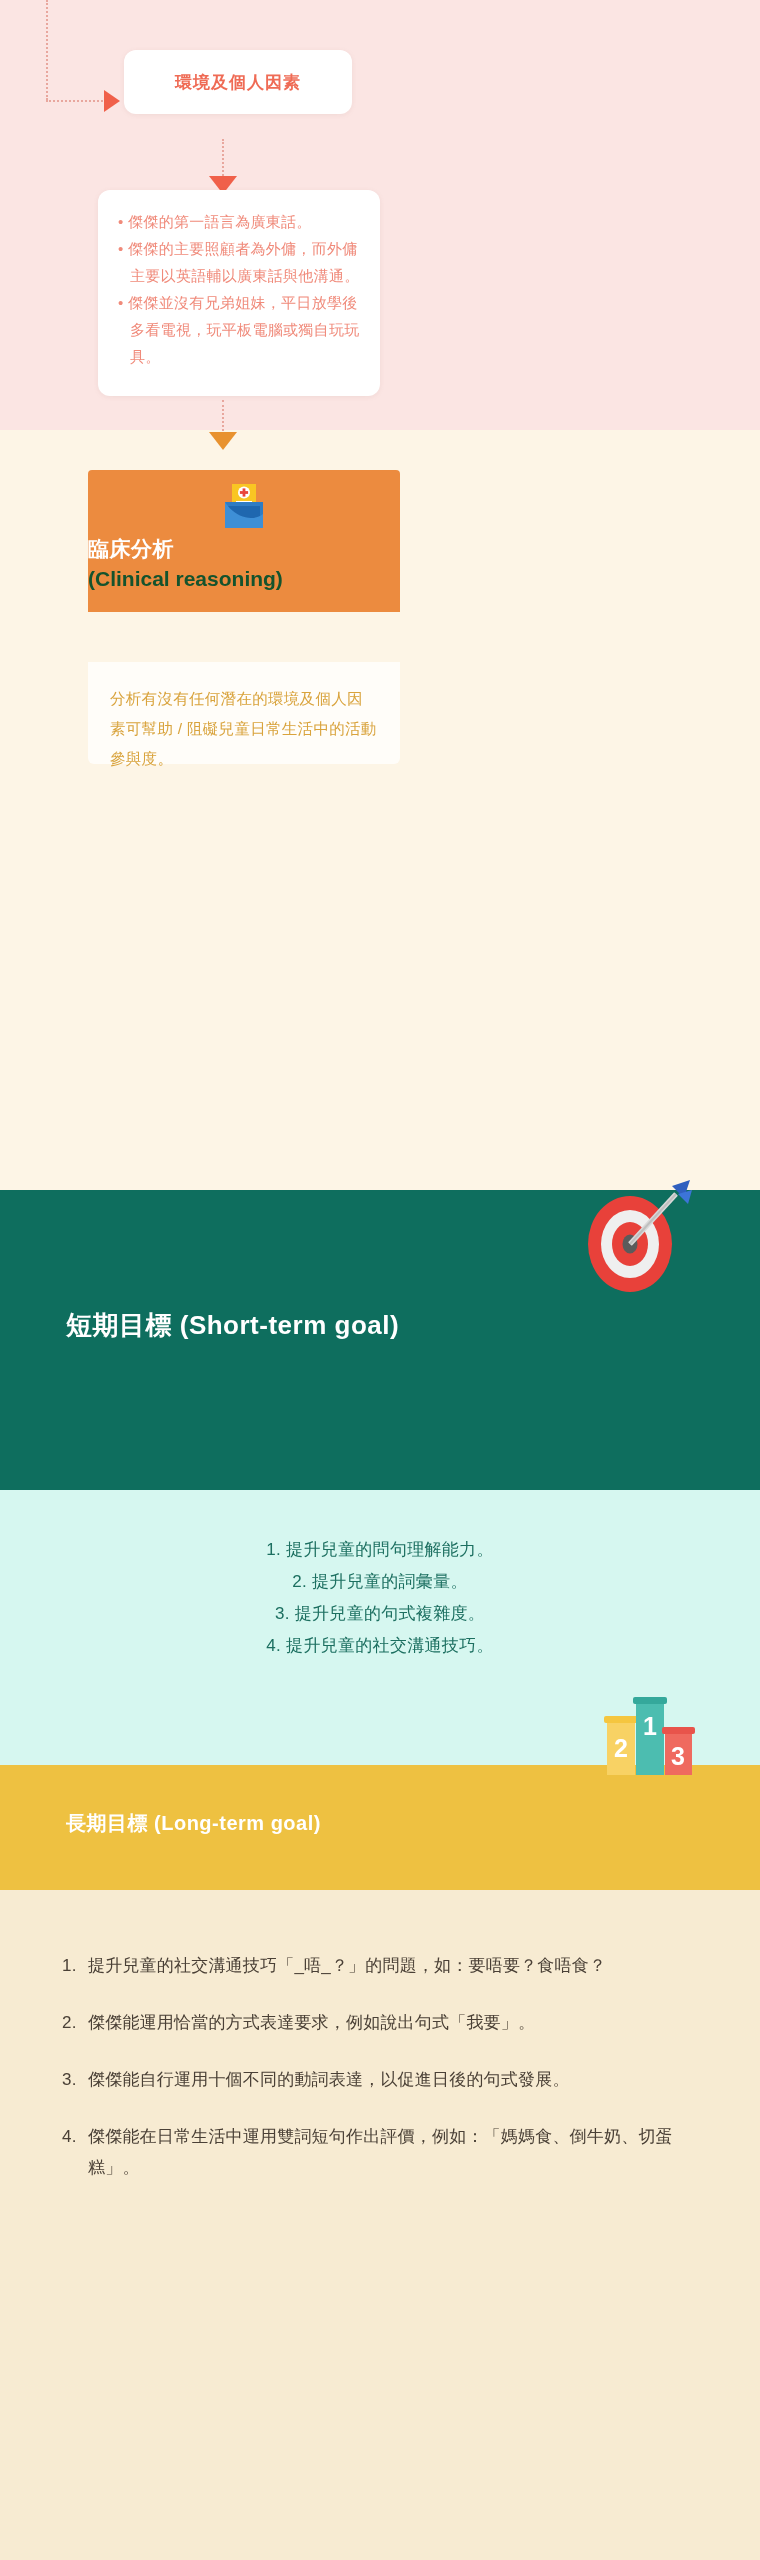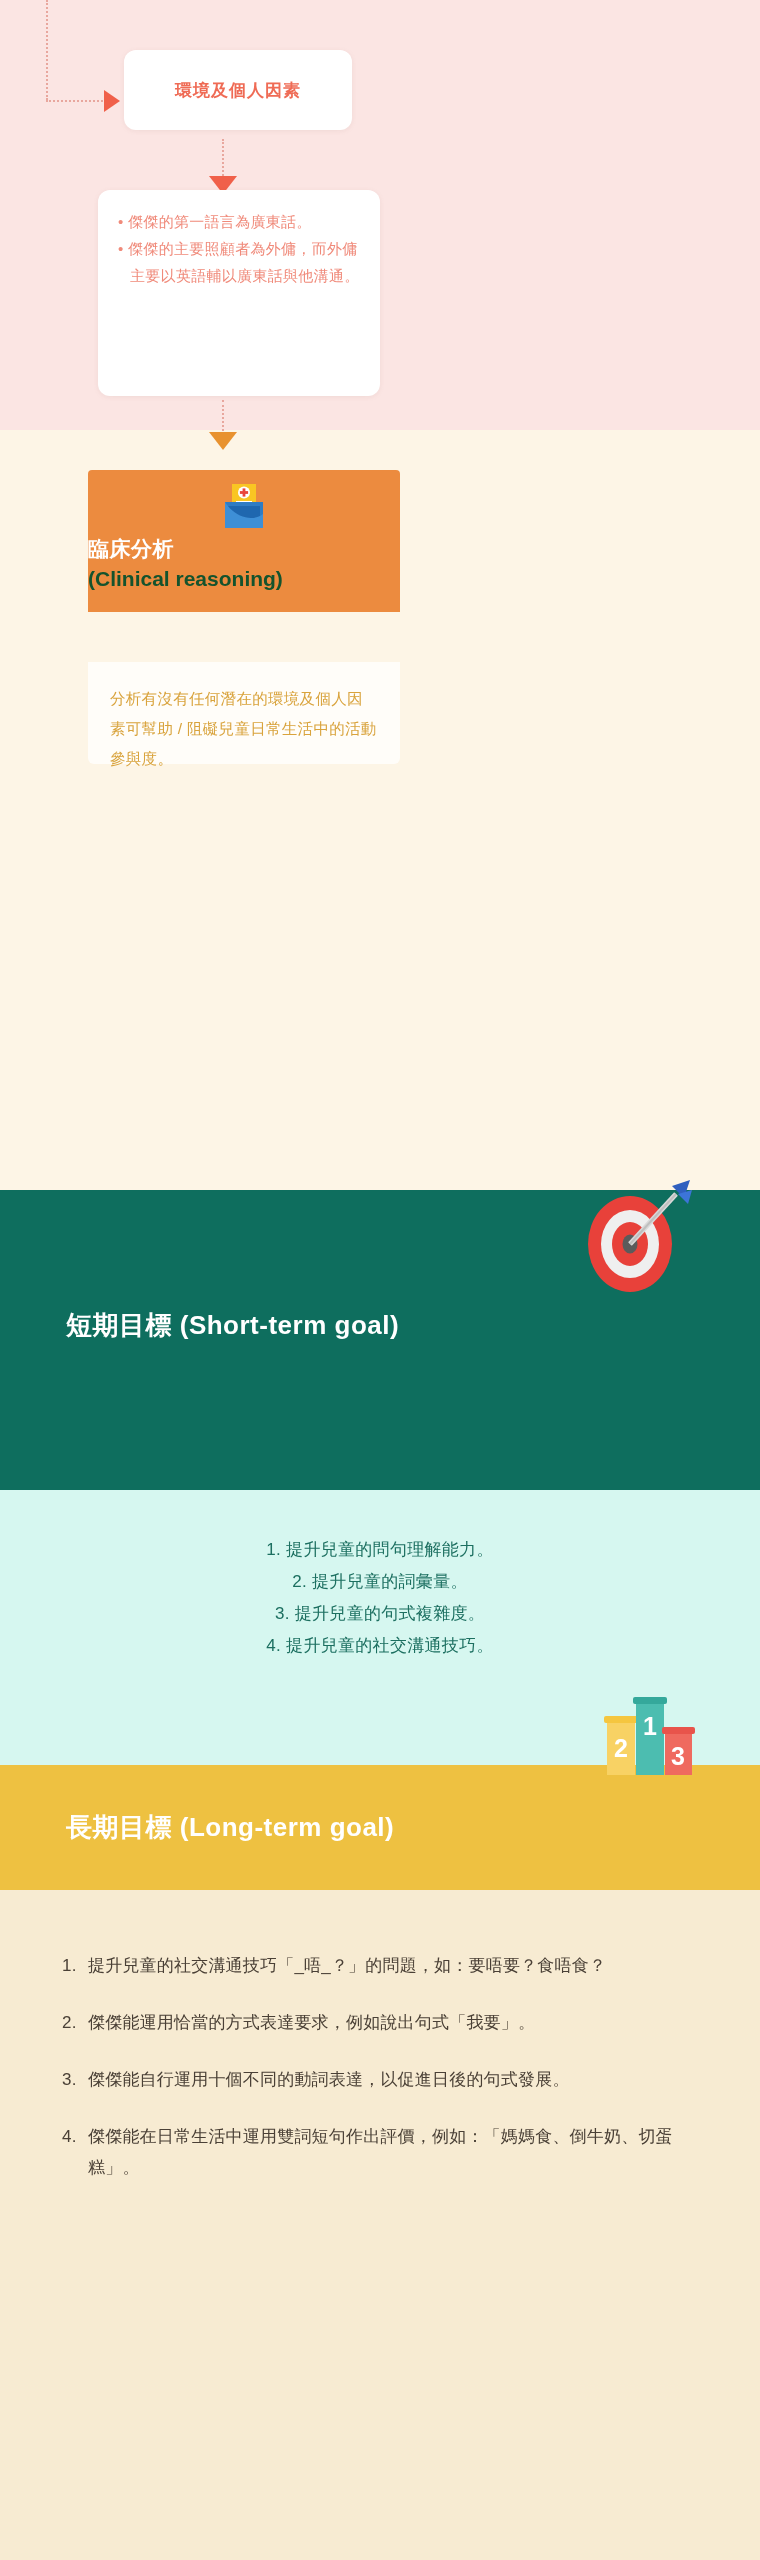--- a/index.html
+++ b/index.html
@@ -50,21 +50,21 @@
 
   
   .card {
     position:absolute; background:#FFFFFF;
     border-radius:12px;
     box-shadow:0 1px 5px rgba(150,110,100,0.10);
   }
 
   
   #card-env-title {
-    left:124px; top:50px; width:228px; height:80px;
+    left:124px; top:50px; width:228px; height:64px;
     display:flex; align-items:center; justify-content:center;
   }
   #card-env-title .t {
     color:#EF6B55; font-size:17px; font-weight:700; letter-spacing:1px;
   }
 
   
   #card-env-bullets {
     left:98px; top:190px; width:282px; height:206px;
     padding:18px 20px 10px 20px;
@@ -109,21 +109,21 @@
   #card-clinical-body p {
     color:#D9A33C; font-size:15.5px; line-height:30px; letter-spacing:0.3px;
   }
 
   
   .sec-title {
     position:absolute; color:#FFFFFF; font-weight:700;
     letter-spacing:0.5px;
   }
   #title-short { left:66px; top:1308px; font-size:26px; }
-  #title-long  { left:66px; top:1810px; font-size:26px; }
+  #title-long  { left:66px; top:1810px; font-size:20px; }
 
   
   #icon-dartboard { position:absolute; left:572px; top:1178px; width:124px; height:124px; }
   
   #icon-podium { position:absolute; left:580px; top:1693px; width:120px; height:98px; }
 
   
   #list-short {
     position:absolute; left:0; top:1534px; width:760px;
     text-align:center;
@@ -165,20 +165,21 @@
 <div class="tri-down" id="arrow-down-2"></div>
 
 <div class="card" id="card-env-title">
   <span class="t">環境及個人因素</span>
 </div>
 
 <div class="card" id="card-env-bullets">
   <ul>
     <li>傑傑的第一語言為廣東話。</li>
     <li>傑傑的主要照顧者為外傭，而外傭主要以英語輔以廣東話與他溝通。</li>
+    <li>傑傑並沒有兄弟姐妹，平日放學後多看電視，玩平板電腦或獨自玩玩具。</li>
   </ul>
 </div>
 
 <div id="card-clinical">
   <svg class="folder-icon" viewBox="0 0 42 44">
     <rect x="9" y="0" width="24" height="30" fill="#F9C623"></rect>
     <circle cx="21" cy="8.5" r="6" fill="#FFFFFF"></circle>
     <rect x="19.6" y="4.4" width="2.8" height="8.2" fill="#E8453C"></rect>
     <rect x="16.9" y="7.1" width="8.2" height="2.8" fill="#E8453C"></rect>
     <rect x="13" y="17" width="16" height="1.8" fill="#FFFFFF"></rect>

